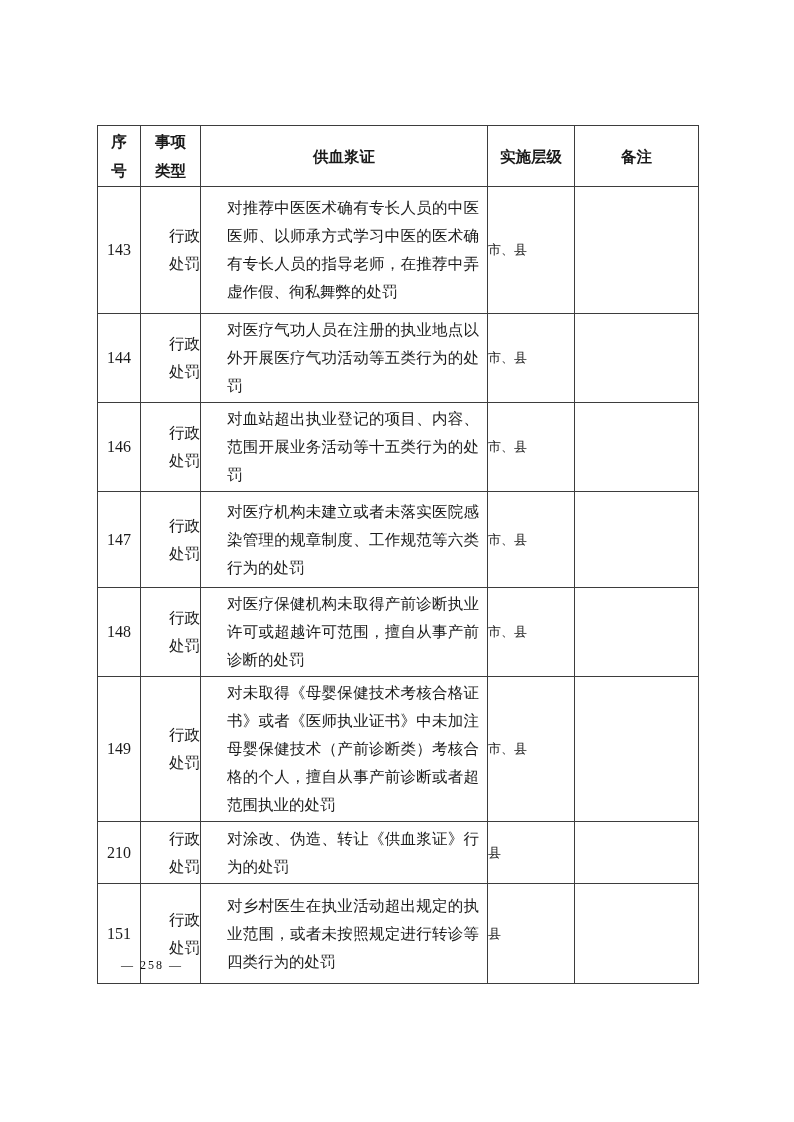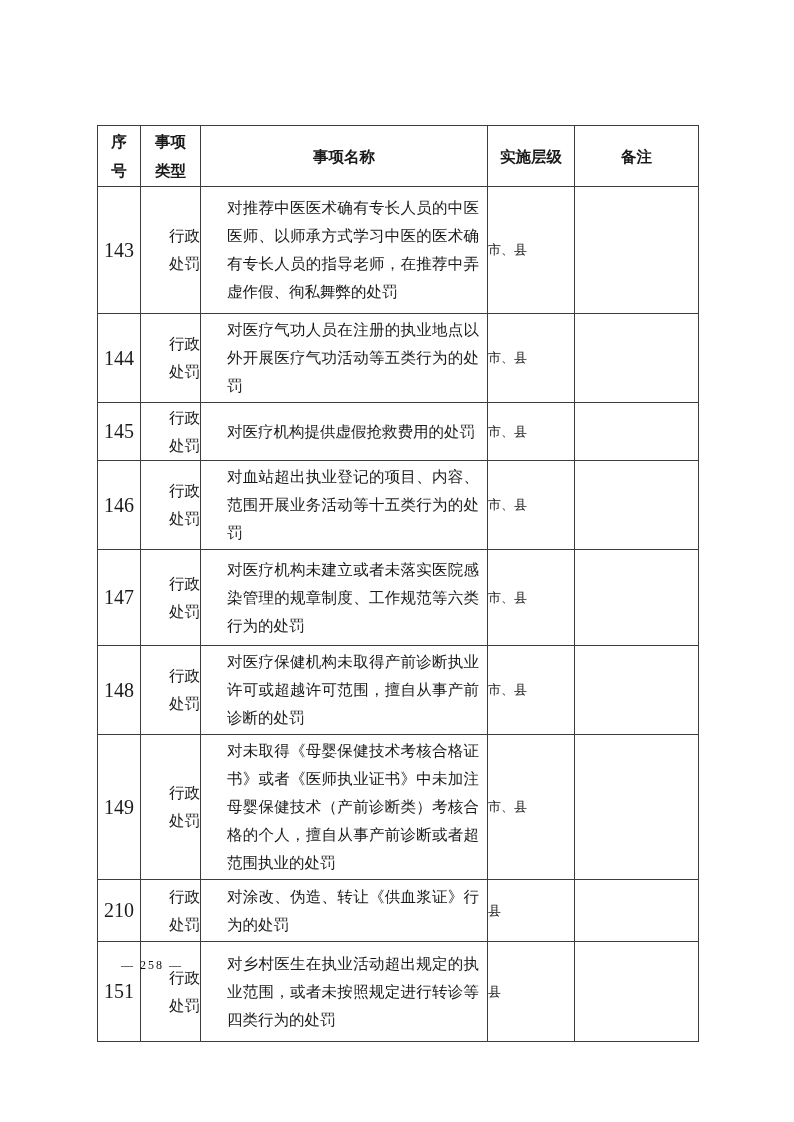--- a/index.html
+++ b/index.html
@@ -37,21 +37,21 @@
     font-family: "Liberation Sans", "DejaVu Sans", sans-serif;
     font-weight: bold;
     font-size: 15.5px;
     text-align: center;
     line-height: 29px;
     white-space: pre-line;
   }
   
   td.no {
     text-align: center;
-    font-size: 20px;
+    font-size: 16px;
     font-family: "Liberation Serif", "DejaVu Serif", serif;
   }
   td.type {
     text-align: center;
     font-size: 15.5px;
     line-height: 28px;
     white-space: pre-line;
     padding-left: 28px;
   }
   td.name {
@@ -88,45 +88,37 @@
         <col class="c-name">
         <col class="c-level">
         <col class="c-remark">
     </colgroup>
     <tbody>
         <tr style="height:61px;">
       <th>序
 号</th>
       <th>事项
 类型</th>
-      <th>事项名称</th>
+      <th>供血浆证</th>
       <th>实施层级</th>
       <th>备注</th>
     </tr>
     <tr style="height:127px;">
       <td class="no">143</td>
       <td class="type">行政
 处罚</td>
       <td class="name">对推荐中医医术确有专长人员的中医医师、以师承方式学习中医的医术确有专长人员的指导老师，在推荐中弄虚作假、徇私舞弊的处罚</td>
       <td class="level">市、县</td>
       <td class="remark"></td>
     </tr>
     <tr style="height:60px;">
       <td class="no">144</td>
       <td class="type">行政
 处罚</td>
       <td class="name">对医疗气功人员在注册的执业地点以外开展医疗气功活动等五类行为的处罚</td>
-      <td class="level">市、县</td>
-      <td class="remark"></td>
-    </tr>
-    <tr style="height:58px;">
-      <td class="no">145</td>
-      <td class="type">行政
-处罚</td>
-      <td class="name">对医疗机构提供虚假抢救费用的处罚</td>
       <td class="level">市、县</td>
       <td class="remark"></td>
     </tr>
     <tr style="height:64px;">
       <td class="no">146</td>
       <td class="type">行政
 处罚</td>
       <td class="name">对血站超出执业登记的项目、内容、范围开展业务活动等十五类行为的处罚</td>
       <td class="level">市、县</td>
       <td class="remark"></td>

